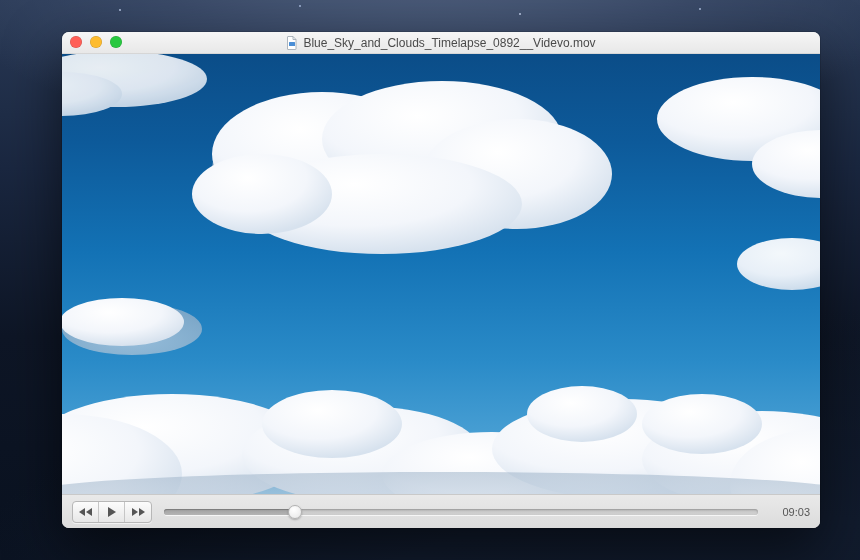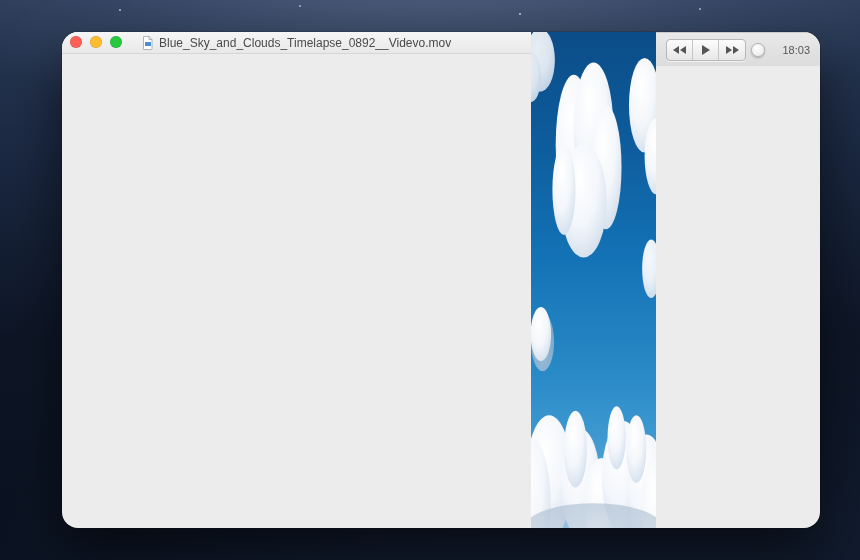--- a/index.html
+++ b/index.html
@@ -29,25 +29,25 @@
       opacity:.7;
       pointer-events:none;
     }
     .window {
       position: absolute;
       left: 62px;
       top: 32px;
       width: 758px;
       height: 496px;
       background: #ececec;
-      border-radius: 16px;
+      border-radius: 7px;
       box-shadow: 0 22px 55px rgba(0,0,0,0.55), 0 0 0 1px rgba(0,0,0,0.12);
       overflow: hidden;
       display: flex;
-      flex-direction: row;
+      flex-direction: column;
     }
     .titlebar {
       height: 22px;
       background: linear-gradient(#f6f6f6, #e8e8e8);
       border-bottom: 1px solid #d6d6d6;
       display: flex;
       align-items: center;
       position: relative;
       flex: 0 0 auto;
     }
@@ -278,17 +278,17 @@
         </div>
       </div>
 
       <div class="scrubber">
         <div class="scrub-track">
           <div class="scrub-fill" style="width:22%"></div>
           <div class="scrub-thumb" style="left:22%"></div>
         </div>
       </div>
 
-      <div class="time">18:03</div>
+      <div class="time">09:03</div>
     </div>
 
   </div>
 </div>
 
 </body></html>

